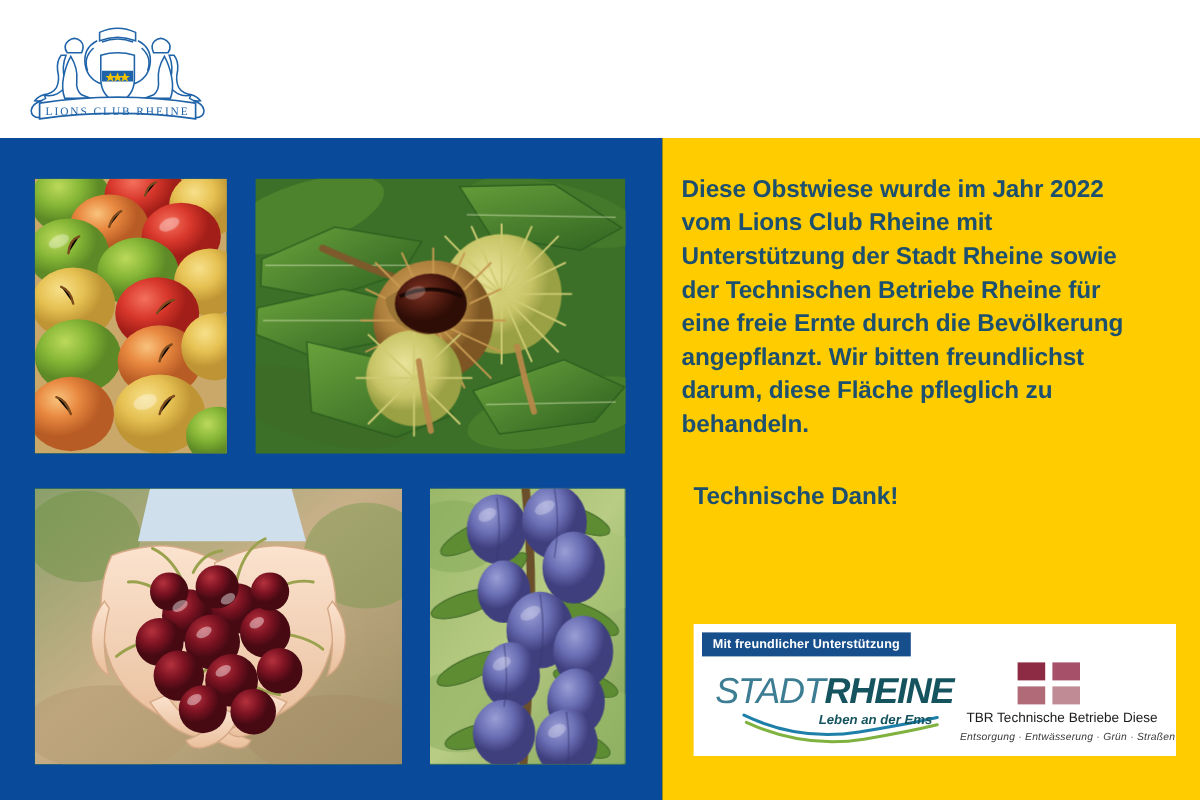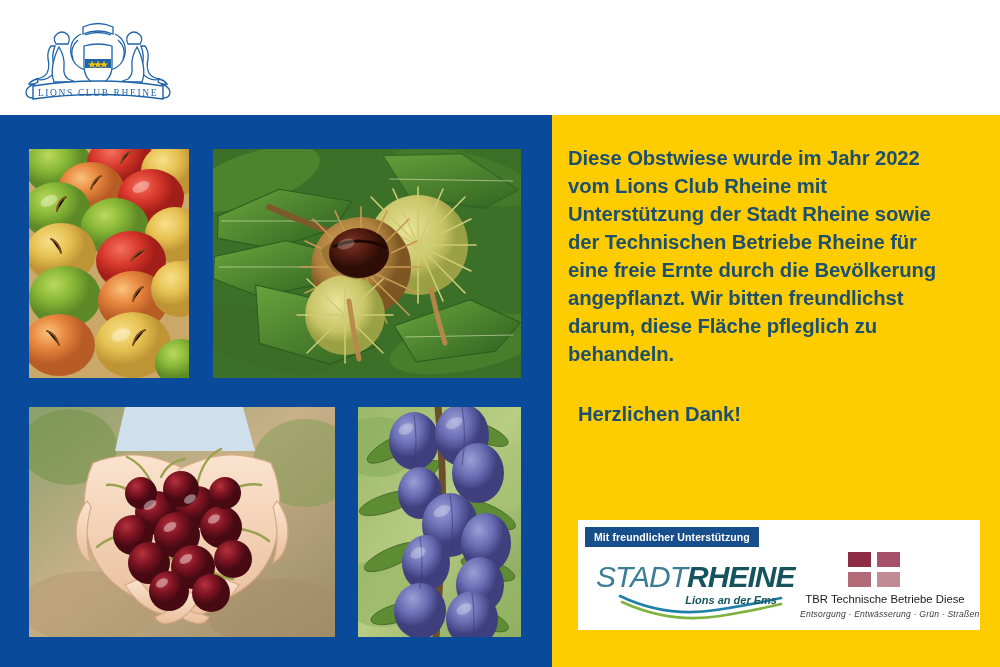--- a/index.html
+++ b/index.html
@@ -554,36 +554,36 @@
           <ellipse cx="60" cy="146" rx="8" ry="5" transform="rotate(-28 60 146)"></ellipse>
           <ellipse cx="106" cy="202" rx="8" ry="5" transform="rotate(-28 106 202)"></ellipse>
         </g>
       </svg>
     </div>
   </div>
 
   <div class="yellow-panel">
 
     <div class="body-text">Diese Obstwiese wurde im Jahr 2022 vom Lions Club Rheine mit Unterstützung der Stadt Rheine sowie der Technischen Betriebe Rheine für eine freie Ernte durch die Bevölkerung angepflanzt. Wir bitten freundlichst darum, diese Fläche pfleglich zu behandeln.</div>
-    <div class="thanks-text">Herzlichen Dank!</div>
+    <div class="thanks-text">Technische Dank!</div>
 
     <div class="sponsor-box">
       <div class="sponsor-badge">Mit freundlicher Unterstützung</div>
 
       <div class="sponsor-logos">
 
         <div class="logo-stadt">
           <div class="stadt-word">
             <span class="s-light">STADT</span><span class="s-dark">RHEINE</span>
           </div>
           <svg class="stadt-swoosh" width="165" height="30" viewBox="0 0 165 30">
             <path d="M2 4 q46 22 96 14 q38 -6 65 -12" stroke="#1e7fa8" stroke-width="2.6" fill="none" stroke-linecap="round"></path>
             <path d="M4 10 q48 22 98 14 q36 -6 61 -12" stroke="#7fb23e" stroke-width="2.6" fill="none" stroke-linecap="round"></path>
           </svg>
-          <div class="stadt-tag">Lions an der Ems</div>
+          <div class="stadt-tag">Leben an der Ems</div>
         </div>
 
         <div class="logo-tbr">
           <div class="tbr-squares">
             <div class="tbr-sq a"></div>
             <div class="tbr-sq b"></div>
             <div class="tbr-sq c"></div>
             <div class="tbr-sq d"></div>
           </div>
           <div class="tbr-name"><b>TBR</b><span> Technische Betriebe Diese</span></div>

